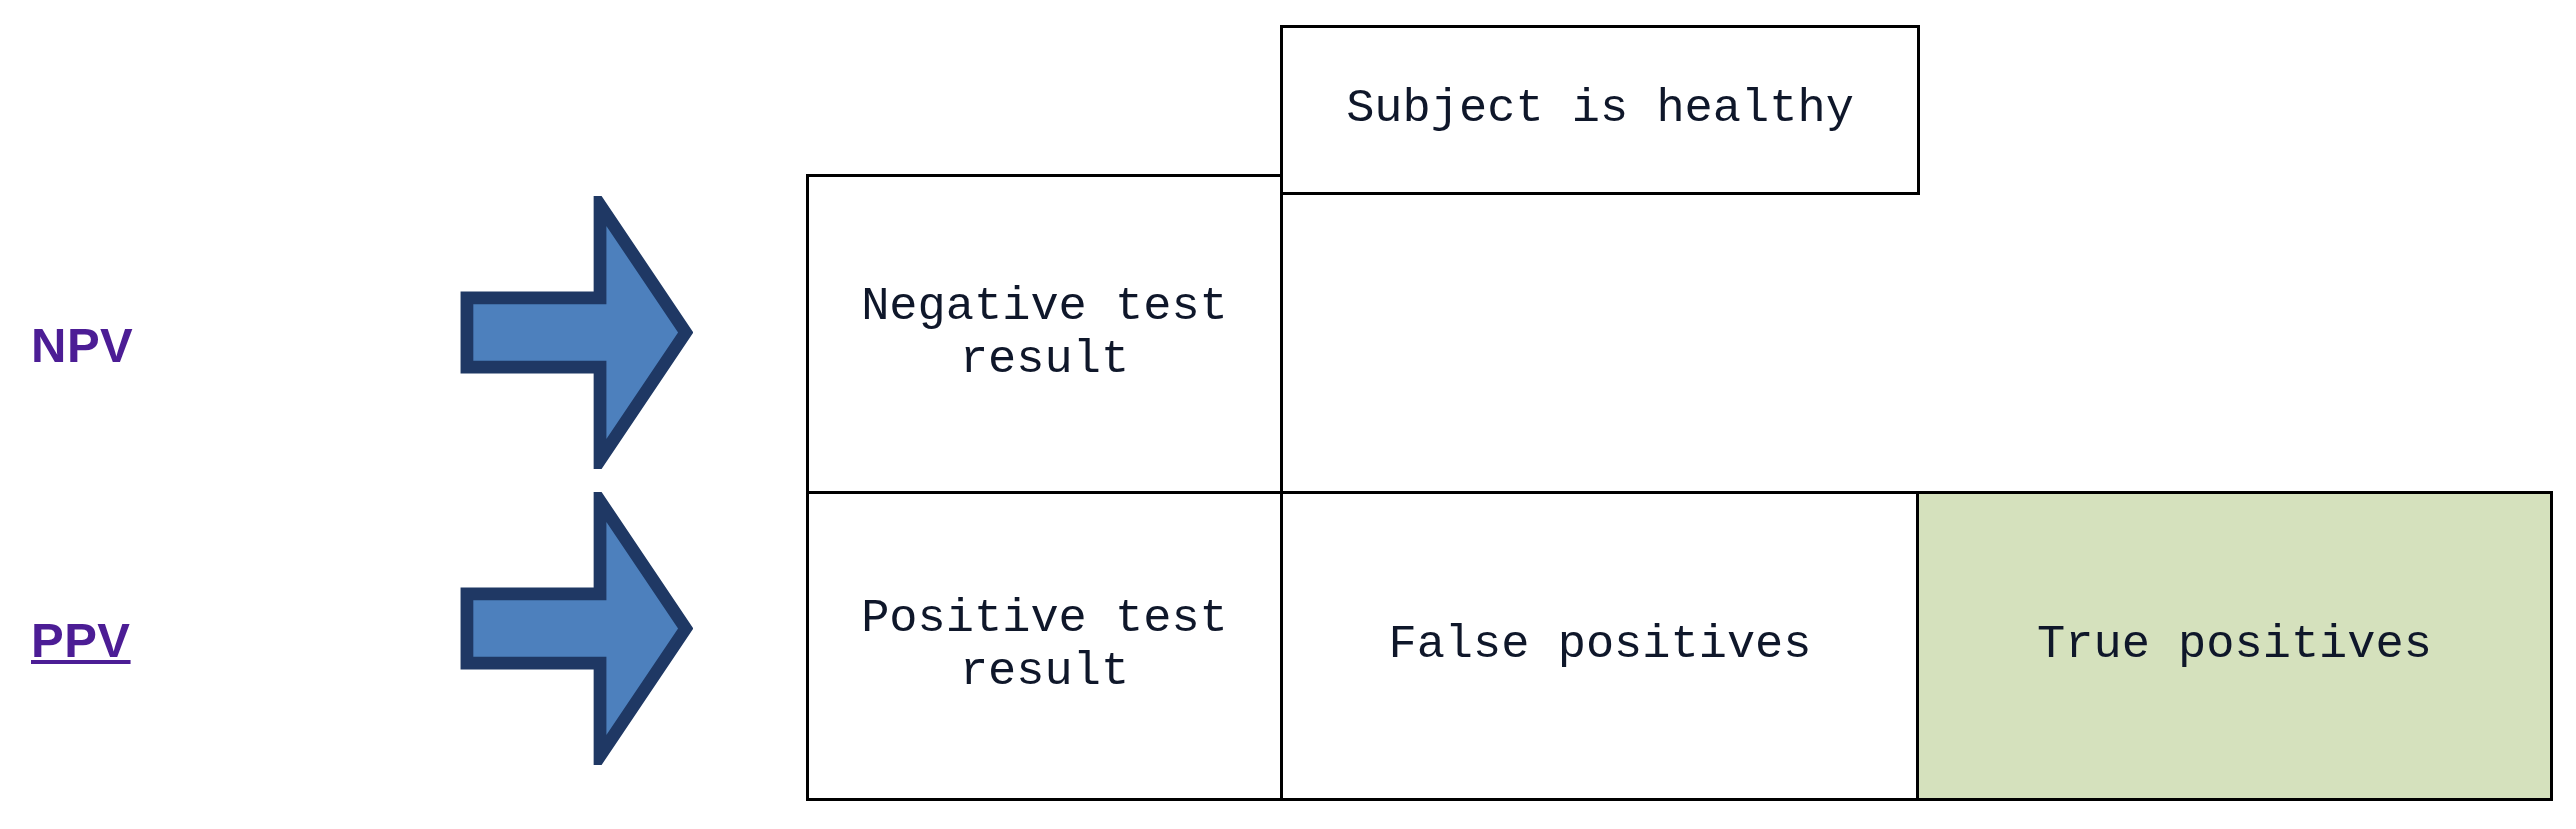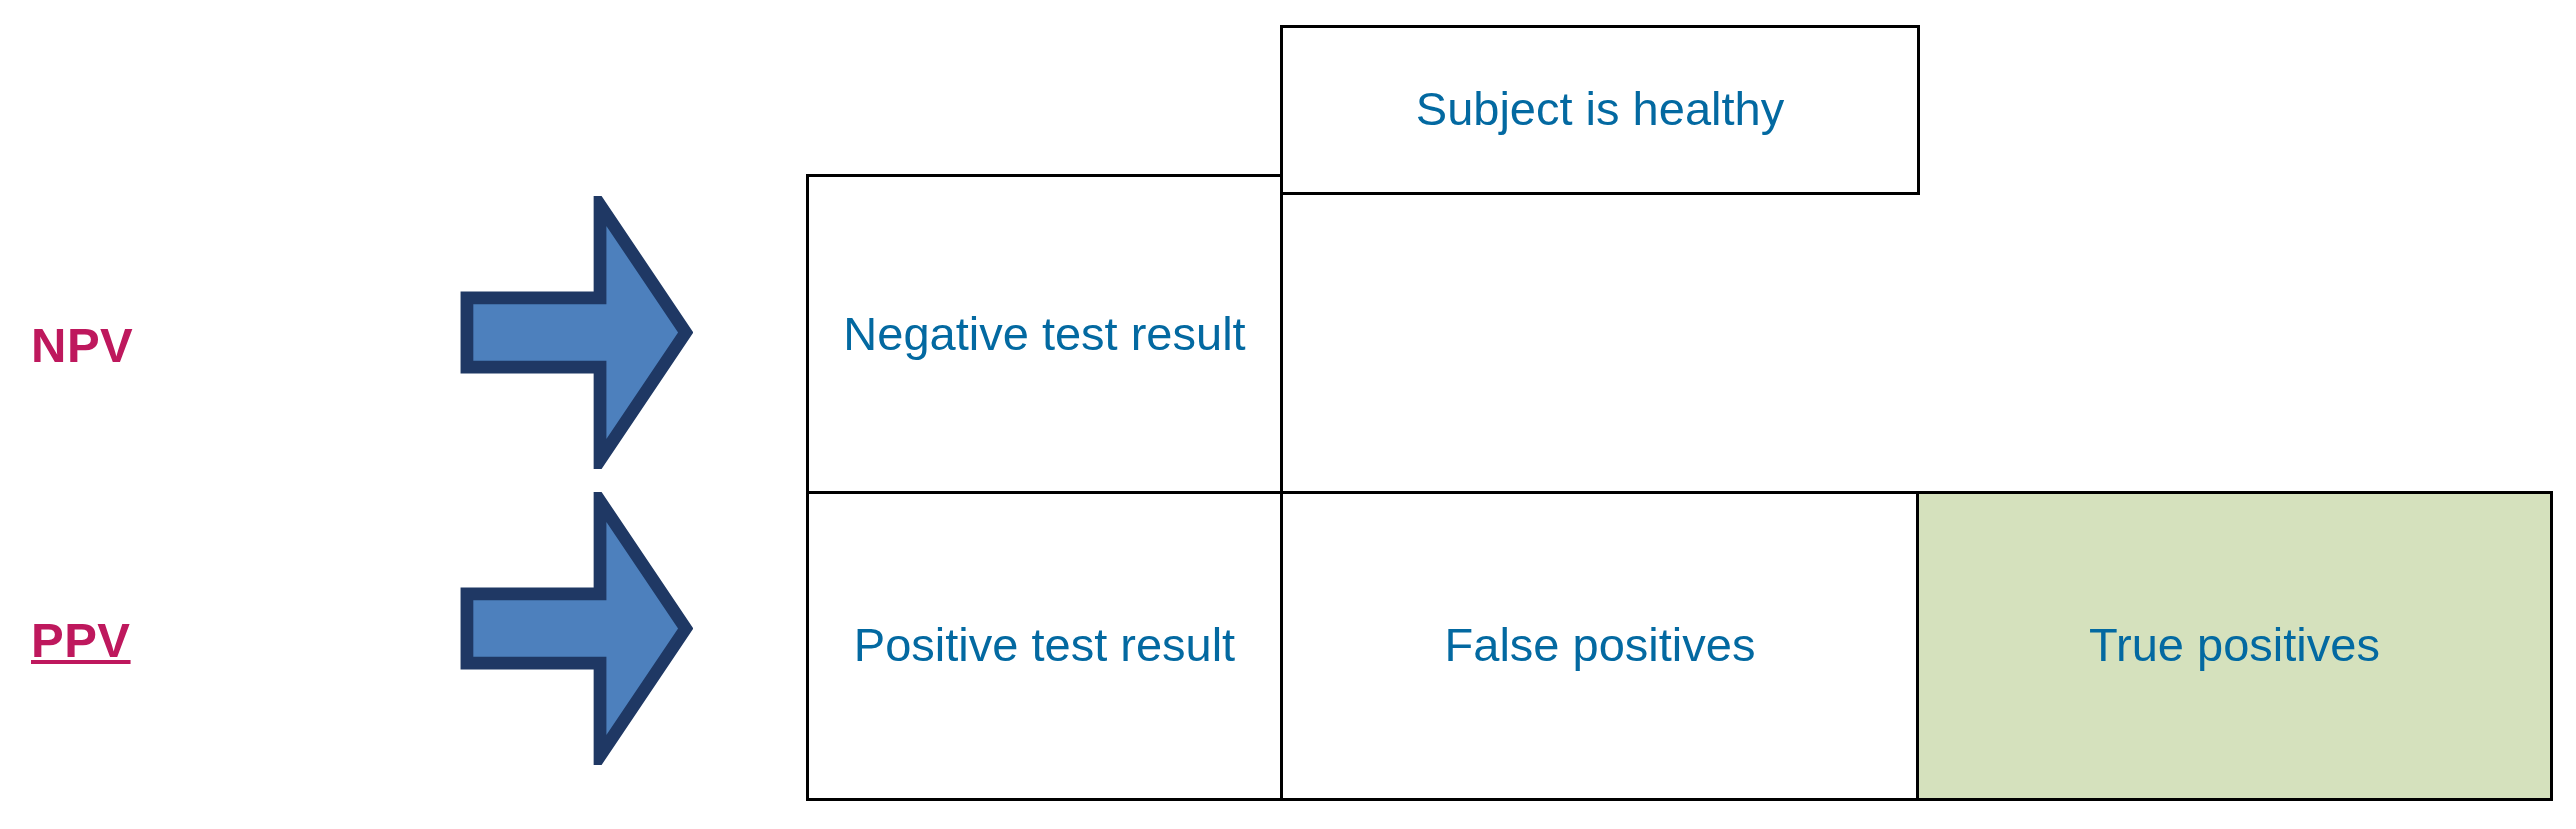--- a/index.html
+++ b/index.html
@@ -17,21 +17,21 @@
     background: #ffffff;
     overflow: hidden;
   }
 
   
   .annot-label {
     position: absolute;
     font-family: "Liberation Sans", sans-serif;
     font-size: 49px;
     font-weight: bold;
-    color: #be185d;
+    color: #4c1d95;
     letter-spacing: 0.5px;
     white-space: nowrap;
   }
   .annot-label.npv { left: 31px; top: 317px; }
   .annot-label.ppv { left: 31px; top: 612px; text-decoration: underline; }
 
   .arrow-wrap {
     position: absolute;
     width: 237px;
     height: 273px;
@@ -49,24 +49,24 @@
     height: 775px;
   }
 
   .cell {
     position: absolute;
     box-sizing: border-box;
     display: flex;
     align-items: center;
     justify-content: center;
     text-align: center;
-    font-family: Liberation Sans, sans-serif;
+    font-family: Liberation Mono, monospace;
     font-size: 47px;
     line-height: 1.12;
-    color: #0369a1;
+    color: #0f172a;
     background: #ffffff;
     border: 3.6px solid #000000;
     padding: 13px 9px;
   }
   .cell.green { background: #d5e1bd; }
   .cell.blank { border: none; background: transparent; }
 
   
   
   .c0 { left: 0px;    width: 477px; }

